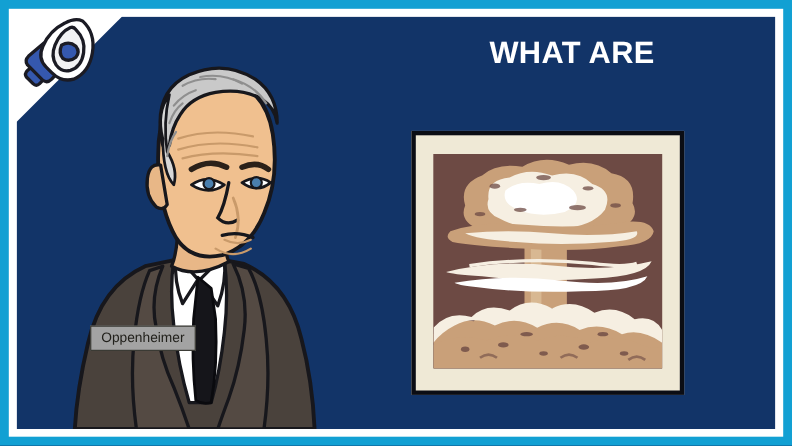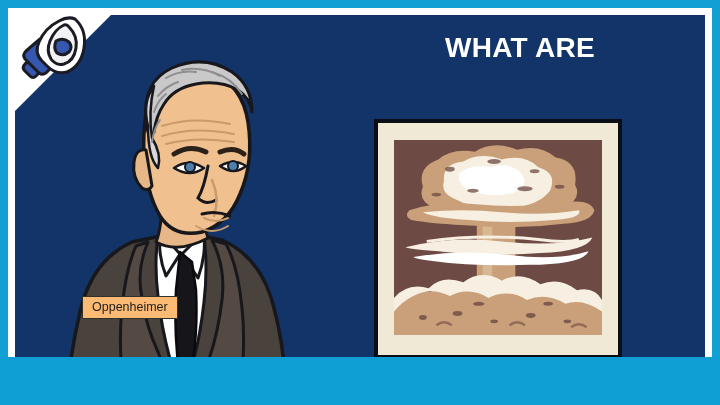--- a/index.html
+++ b/index.html
@@ -1,21 +1,21 @@
 <!DOCTYPE html>
 <html><head>
 <meta charset="utf-8">
 <style>
   html,body{margin:0;padding:0;}
   body{
     width:720px;height:405px;overflow:hidden;
     font-family:"Liberation Sans", sans-serif;
     background:#0f9fd4;
   }
-  .stage{position:relative;width:720px;height:357px;background:#12a0d3;overflow:hidden;}
+  .stage{position:relative;width:720px;height:405px;background:#12a0d3;overflow:hidden;}
 
   
   .white-frame{
     position:absolute;left:8px;top:8px;width:704px;height:389px;
     background:#ffffff;
   }
 
   
   .navy-panel{
     position:absolute;left:15px;top:15px;width:690px;height:375px;
@@ -43,21 +43,21 @@
 
   
   .character{
     position:absolute;left:62px;top:46px;width:230px;height:344px;
   }
   .character svg{display:block;width:230px;height:344px;}
 
   .name-badge{
     position:absolute;left:82px;top:296px;
     padding:3px 9px 4px 9px;
-    background:#fdba74;
+    background:#a3a3a3;
     border:1px solid #30302a;
     color:#22211c;
     font-size:12.5px;
     line-height:14px;
     white-space:nowrap;
   }
 
   
   .picture-frame{
     position:absolute;left:374px;top:119px;width:248px;height:240px;

